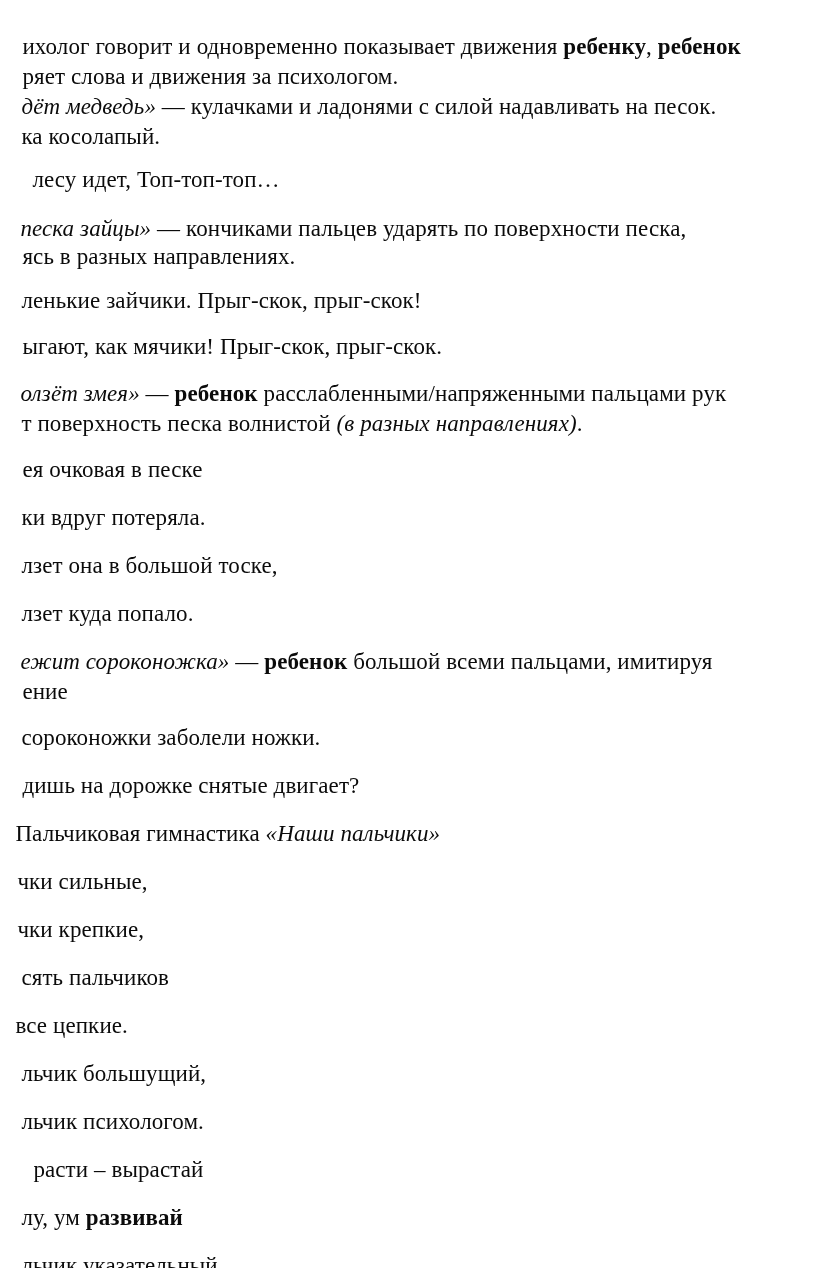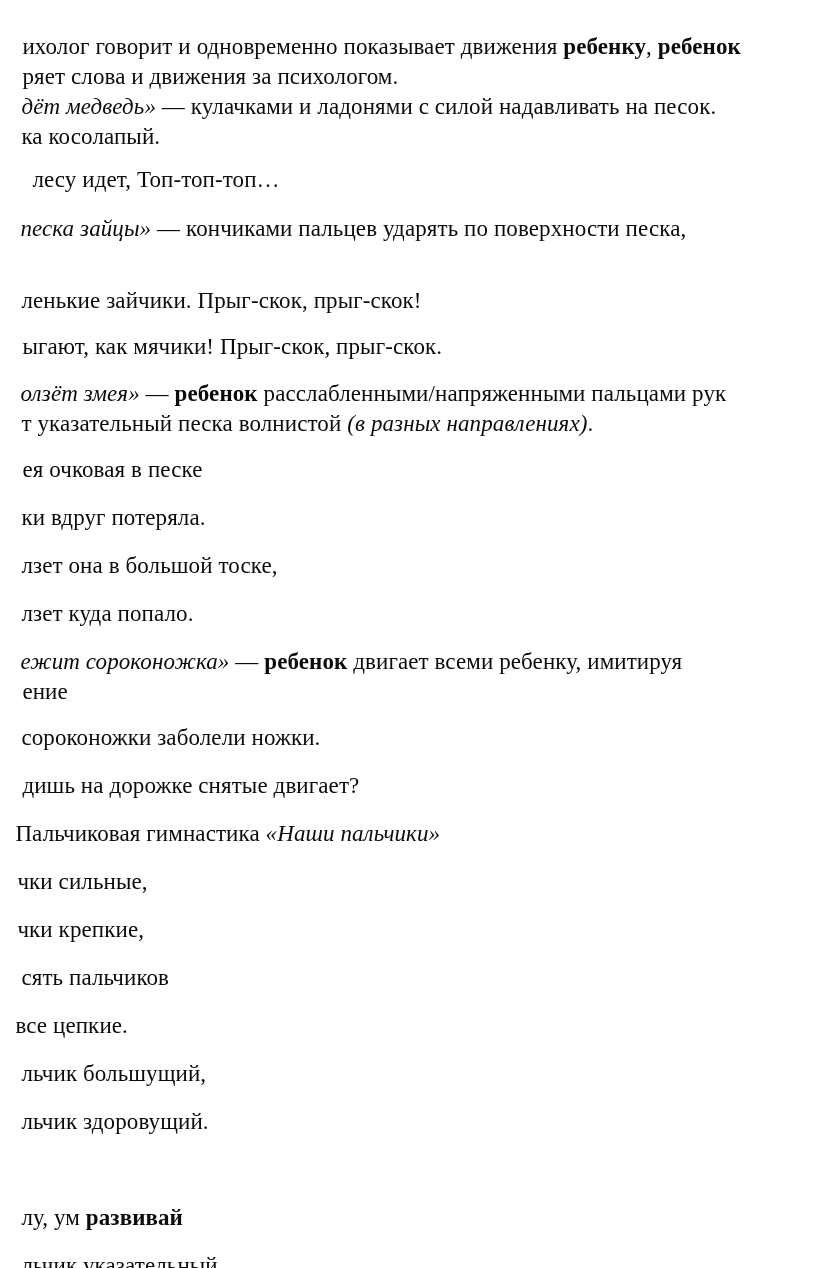--- a/index.html
+++ b/index.html
@@ -44,55 +44,58 @@
   </div>
 
   <div class="line" style="top:135px; left:9px">
     <span>лесу идет, Топ-топ-топ…</span>
   </div>
 
   <div class="line" style="top:184px; left:-3px">
     <span class="i">песка зайцы»</span><span> — кончиками пальцев ударять по поверхности песка,</span>
   </div>
 
+  <div class="line" style="top:212px; left:-1px">
+    <span>ясь в разных направлениях.</span>
+  </div>
 
   <div class="line" style="top:256px; left:-2px">
     <span>ленькие зайчики. Прыг-скок, прыг-скок!</span>
   </div>
 
   <div class="line" style="top:302px; left:-1px">
     <span>ыгают, как мячики! Прыг-скок, прыг-скок.</span>
   </div>
 
   <div class="line" style="top:349px; left:-3px">
     <span class="i">олзёт змея»</span><span> — </span><span class="b">ребенок</span><span> расслабленными/напряженными пальцами рук</span>
   </div>
 
   <div class="line" style="top:379px; left:-2px">
-    <span>т указательный песка волнистой </span><span class="i">(в разных направлениях)</span><span>.</span>
+    <span>т поверхность песка волнистой </span><span class="i">(в разных направлениях)</span><span>.</span>
   </div>
 
   <div class="line" style="top:425px; left:-1px">
     <span>ея очковая в песке</span>
   </div>
 
   <div class="line" style="top:473px; left:-2px">
     <span>ки вдруг потеряла.</span>
   </div>
 
   <div class="line" style="top:521px; left:-2px">
     <span>лзет она в большой тоске,</span>
   </div>
 
   <div class="line" style="top:569px; left:-2px">
     <span>лзет куда попало.</span>
   </div>
 
   <div class="line" style="top:617px; left:-3px">
-    <span class="i">ежит сороконожка»</span><span> — </span><span class="b">ребенок</span><span> двигает всеми ребенку, имитируя</span>
+    <span class="i">ежит сороконожка»</span><span> — </span><span class="b">ребенок</span><span> большой всеми пальцами, имитируя</span>
   </div>
 
   <div class="line" style="top:647px; left:-1px">
     <span>ение</span>
   </div>
 
   <div class="line" style="top:693px; left:-2px">
     <span>сороконожки заболели ножки.</span>
   </div>
 
@@ -118,23 +121,26 @@
 
   <div class="line" style="top:981px; left:-8px">
     <span>все цепкие.</span>
   </div>
 
   <div class="line" style="top:1029px; left:-2px">
     <span>льчик большущий,</span>
   </div>
 
   <div class="line" style="top:1077px; left:-2px">
-    <span>льчик здоровущий.</span>
+    <span>льчик психологом.</span>
   </div>
 
+  <div class="line" style="top:1125px; left:10px">
+    <span>расти – вырастай</span>
+  </div>
 
   <div class="line" style="top:1173px; left:-2px">
     <span>лу, ум </span><span class="b">развивай</span>
   </div>
 
   <div class="line" style="top:1221px; left:-2px">
     <span>льчик указательный</span>
   </div>
 
 </div>

